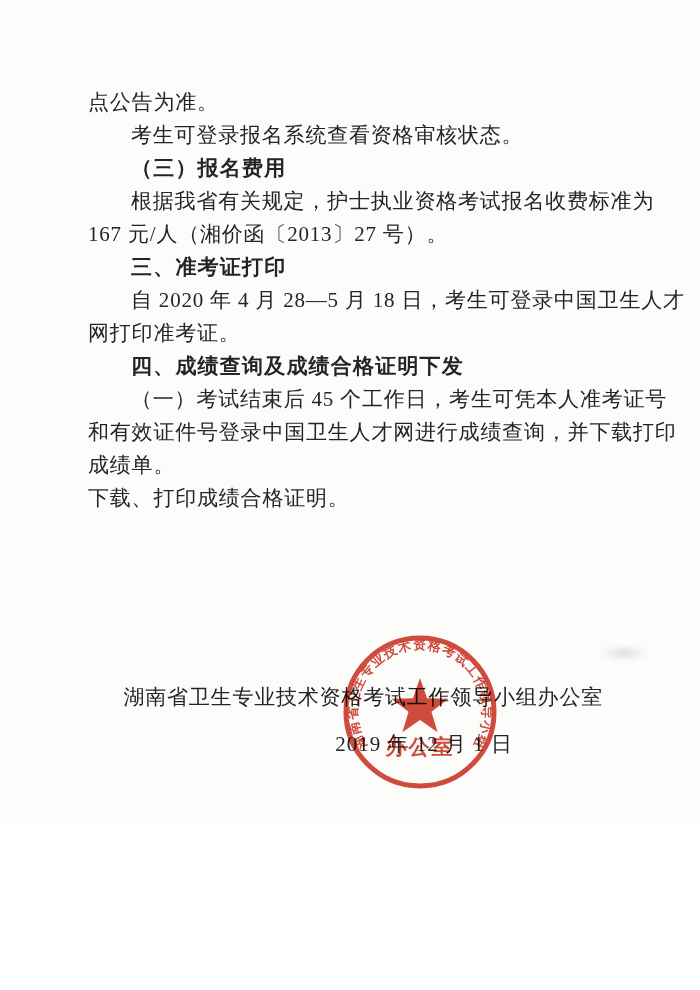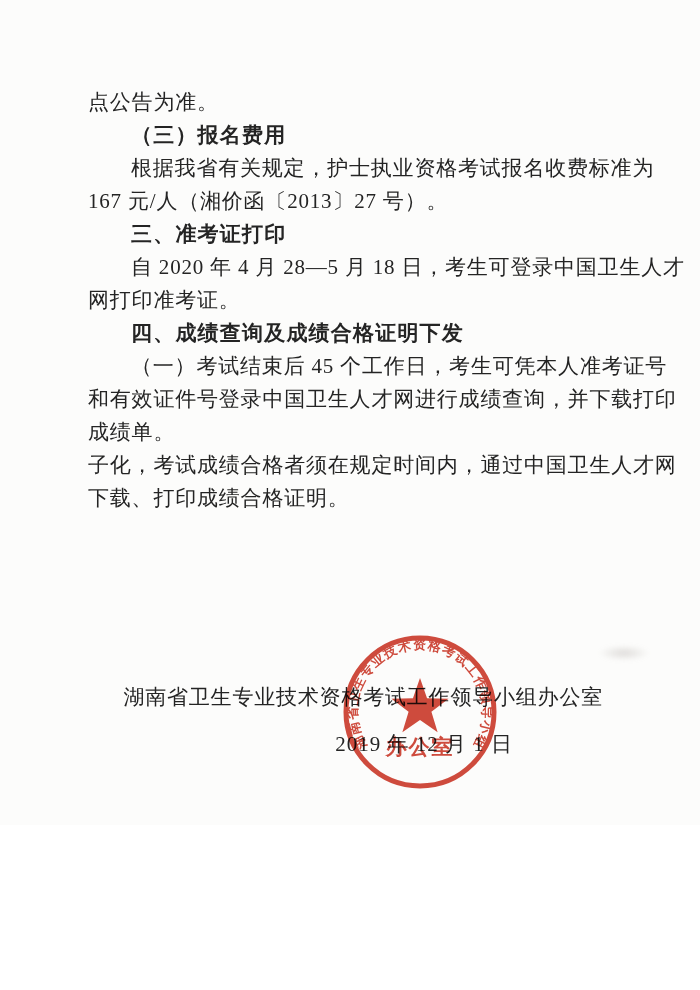--- a/index.html
+++ b/index.html
@@ -99,31 +99,31 @@
     filter: blur(2px);
   }
 </style>
 </head>
 <body>
 
 <div class="page">
 
   <div class="body-text">
     <div class="line">点公告为准。</div>
+    <div class="line indent">考生可登录报名系统查看资格审核状态。</div>
     <div class="line indent bold">（三）报名费用</div>
     <div class="line indent">根据我省有关规定，护士执业资格考试报名收费标准为</div>
     <div class="line">167 元/人（湘价函〔2013〕27 号）。</div>
     <div class="line indent bold">三、准考证打印</div>
     <div class="line indent">自 2020 年 4 月 28—5 月 18 日，考生可登录中国卫生人才</div>
     <div class="line">网打印准考证。</div>
     <div class="line indent bold">四、成绩查询及成绩合格证明下发</div>
     <div class="line indent">（一）考试结束后 45 个工作日，考生可凭本人准考证号</div>
     <div class="line">和有效证件号登录中国卫生人才网进行成绩查询，并下载打印</div>
     <div class="line">成绩单。</div>
-    <div class="line">子化，考试成绩合格者须在规定时间内，通过中国卫生人才网</div>
     <div class="line">下载、打印成绩合格证明。</div>
   </div>
 
   <div class="sig-org">湖南省卫生专业技术资格考试工作领导小组办公室</div>
   <div class="sig-date">2019 年 12 月 1 日</div>
 
   <div class="smudge"></div>
 
   <svg class="seal" viewBox="0 0 170 170" width="170" height="170" xmlns="http://www.w3.org/2000/svg">
     <circle class="seal-ring" cx="85" cy="85" r="74"></circle>

